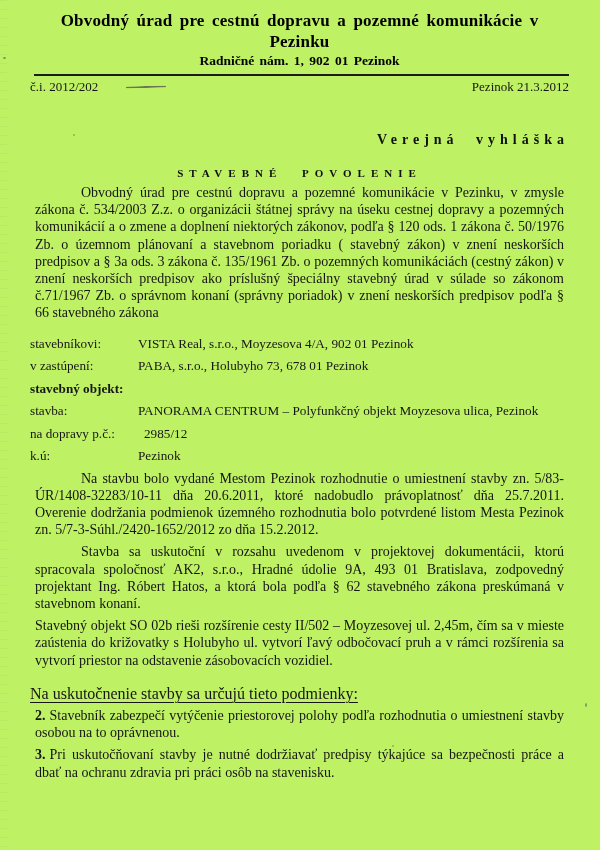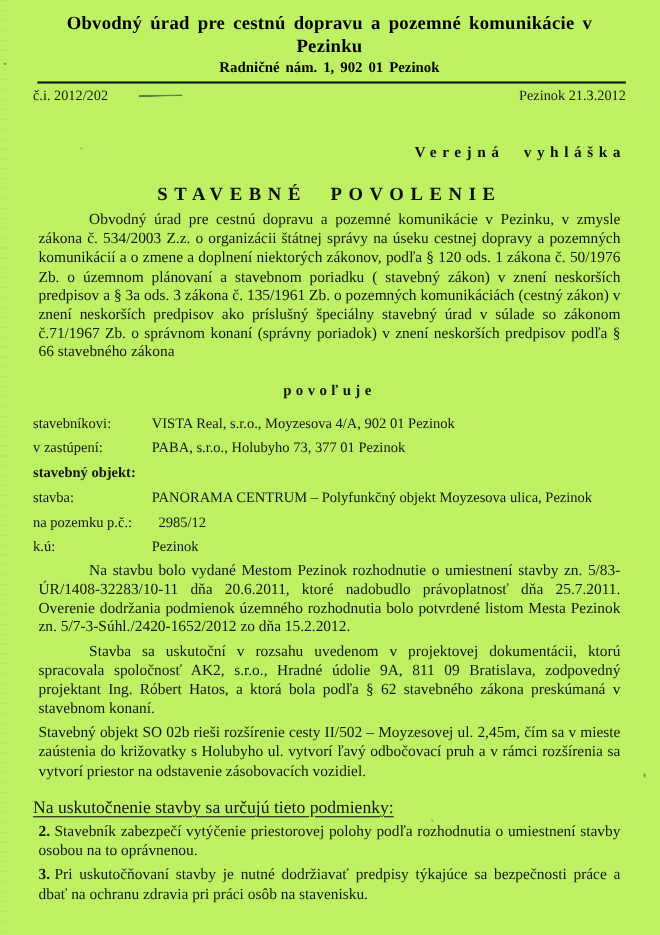--- a/index.html
+++ b/index.html
@@ -45,21 +45,21 @@
     display: inline-block; width: 40px; height: 0;
     border-top: 2px solid #4d4d4d; margin-left: 28px;
     transform: rotate(-1.2deg); opacity: .75; border-radius: 2px;
   }
   .h-notice {
     margin-top: 37px; text-align: right; font-weight: bold;
     font-size: 14px; letter-spacing: 5px; word-spacing: 9px; color: #101010;
   }
   .h-title {
     margin-top: 19px; text-align: center; font-weight: bold;
-    font-size: 17px; letter-spacing: 6px; word-spacing: 11px; color: #101010;
+    font-size: 11px; letter-spacing: 6px; word-spacing: 11px; color: #101010;
   }
   p.body {
     margin: 5px; font-size: 14px; line-height: 17.2px;
     text-align: justify; color: #151515;
   }
   .indent { text-indent: 46px; }
   .p-intro    { margin-top: 33px; }
   .grant {
     margin-top: 17px; text-align: center; font-weight: bold;
     font-size: 13.5px; letter-spacing: 4px; word-spacing: 4px;
@@ -104,51 +104,50 @@
       </span>
       <span>Pezinok 21.3.2012</span>
     </div>
   </header>
 
   <div class="h-notice">Verejná vyhláška</div>
   <div class="h-title">STAVEBNÉ POVOLENIE</div>
 
   <p class="body indent p-intro">Obvodný úrad pre cestnú dopravu a pozemné komunikácie v Pezinku, v zmysle zákona č. 534/2003 Z.z. o organizácii štátnej správy na úseku cestnej dopravy a pozemných komunikácií a o zmene a doplnení niektorých zákonov, podľa § 120 ods. 1 zákona č. 50/1976 Zb. o územnom plánovaní a stavebnom poriadku ( stavebný zákon) v znení neskorších predpisov a § 3a ods. 3 zákona č. 135/1961 Zb. o pozemných komunikáciách (cestný zákon) v znení neskorších predpisov ako príslušný špeciálny stavebný úrad v súlade so zákonom č.71/1967 Zb. o správnom konaní (správny poriadok) v znení neskorších predpisov podľa § 66 stavebného zákona</p>
 
-  <div class="grant">povoľuje</div>
 
   <div class="details">
     <div class="drow">
       <span class="dlabel">stavebníkovi:</span>
       <span class="dvalue">VISTA Real, s.r.o., Moyzesova 4/A, 902 01 Pezinok</span>
     </div>
     <div class="drow">
       <span class="dlabel">v zastúpení:</span>
-      <span class="dvalue">PABA, s.r.o., Holubyho 73, 377 01 Pezinok</span>
+      <span class="dvalue">PABA, s.r.o., Holubyho 73, 678 01 Pezinok</span>
     </div>
     <div class="drow bold">
       <span class="dlabel">stavebný objekt:</span>
     </div>
     <div class="drow">
       <span class="dlabel">stavba:</span>
       <span class="dvalue">PANORAMA CENTRUM – Polyfunkčný objekt Moyzesova ulica, Pezinok</span>
     </div>
     <div class="drow">
-      <span class="dlabel">na pozemku p.č.:</span>
+      <span class="dlabel">na dopravy p.č.:</span>
       <span class="dvalue shift">2985/12</span>
     </div>
     <div class="drow">
       <span class="dlabel">k.ú:</span>
       <span class="dvalue">Pezinok</span>
     </div>
   </div>
 
   <p class="body indent p-decision">Na stavbu bolo vydané Mestom Pezinok rozhodnutie o umiestnení stavby zn. 5/83-ÚR/1408-32283/10-11 dňa 20.6.2011, ktoré nadobudlo právoplatnosť dňa 25.7.2011. Overenie dodržania podmienok územného rozhodnutia bolo potvrdené listom Mesta Pezinok zn. 5/7-3-Súhl./2420-1652/2012 zo dňa 15.2.2012.</p>
 
-  <p class="body indent p-scope">Stavba sa uskutoční v rozsahu uvedenom v projektovej dokumentácii, ktorú spracovala spoločnosť AK2, s.r.o., Hradné údolie 9A, 811 09 Bratislava, zodpovedný projektant Ing. Róbert Hatos, a ktorá bola podľa § 62 stavebného zákona preskúmaná v stavebnom konaní.</p>
+  <p class="body indent p-scope">Stavba sa uskutoční v rozsahu uvedenom v projektovej dokumentácii, ktorú spracovala spoločnosť AK2, s.r.o., Hradné údolie 9A, 493 01 Bratislava, zodpovedný projektant Ing. Róbert Hatos, a ktorá bola podľa § 62 stavebného zákona preskúmaná v stavebnom konaní.</p>
   <p class="body p-object">Stavebný objekt SO 02b rieši rozšírenie cesty II/502 – Moyzesovej ul. 2,45m, čím sa v mieste zaústenia do križovatky s Holubyho ul. vytvorí ľavý odbočovací pruh a v rámci rozšírenia sa vytvorí priestor na odstavenie zásobovacích vozidiel.</p>
 
   <div class="cond-heading">
     <span>Na uskutočnenie stavby sa určujú tieto podmienky:</span>
   </div>
 
   <p class="body cond">
     <span class="num">2.</span><span>Stavebník zabezpečí vytýčenie priestorovej polohy podľa rozhodnutia o umiestnení stavby osobou na to oprávnenou.</span>
   </p>
   <p class="body cond">

